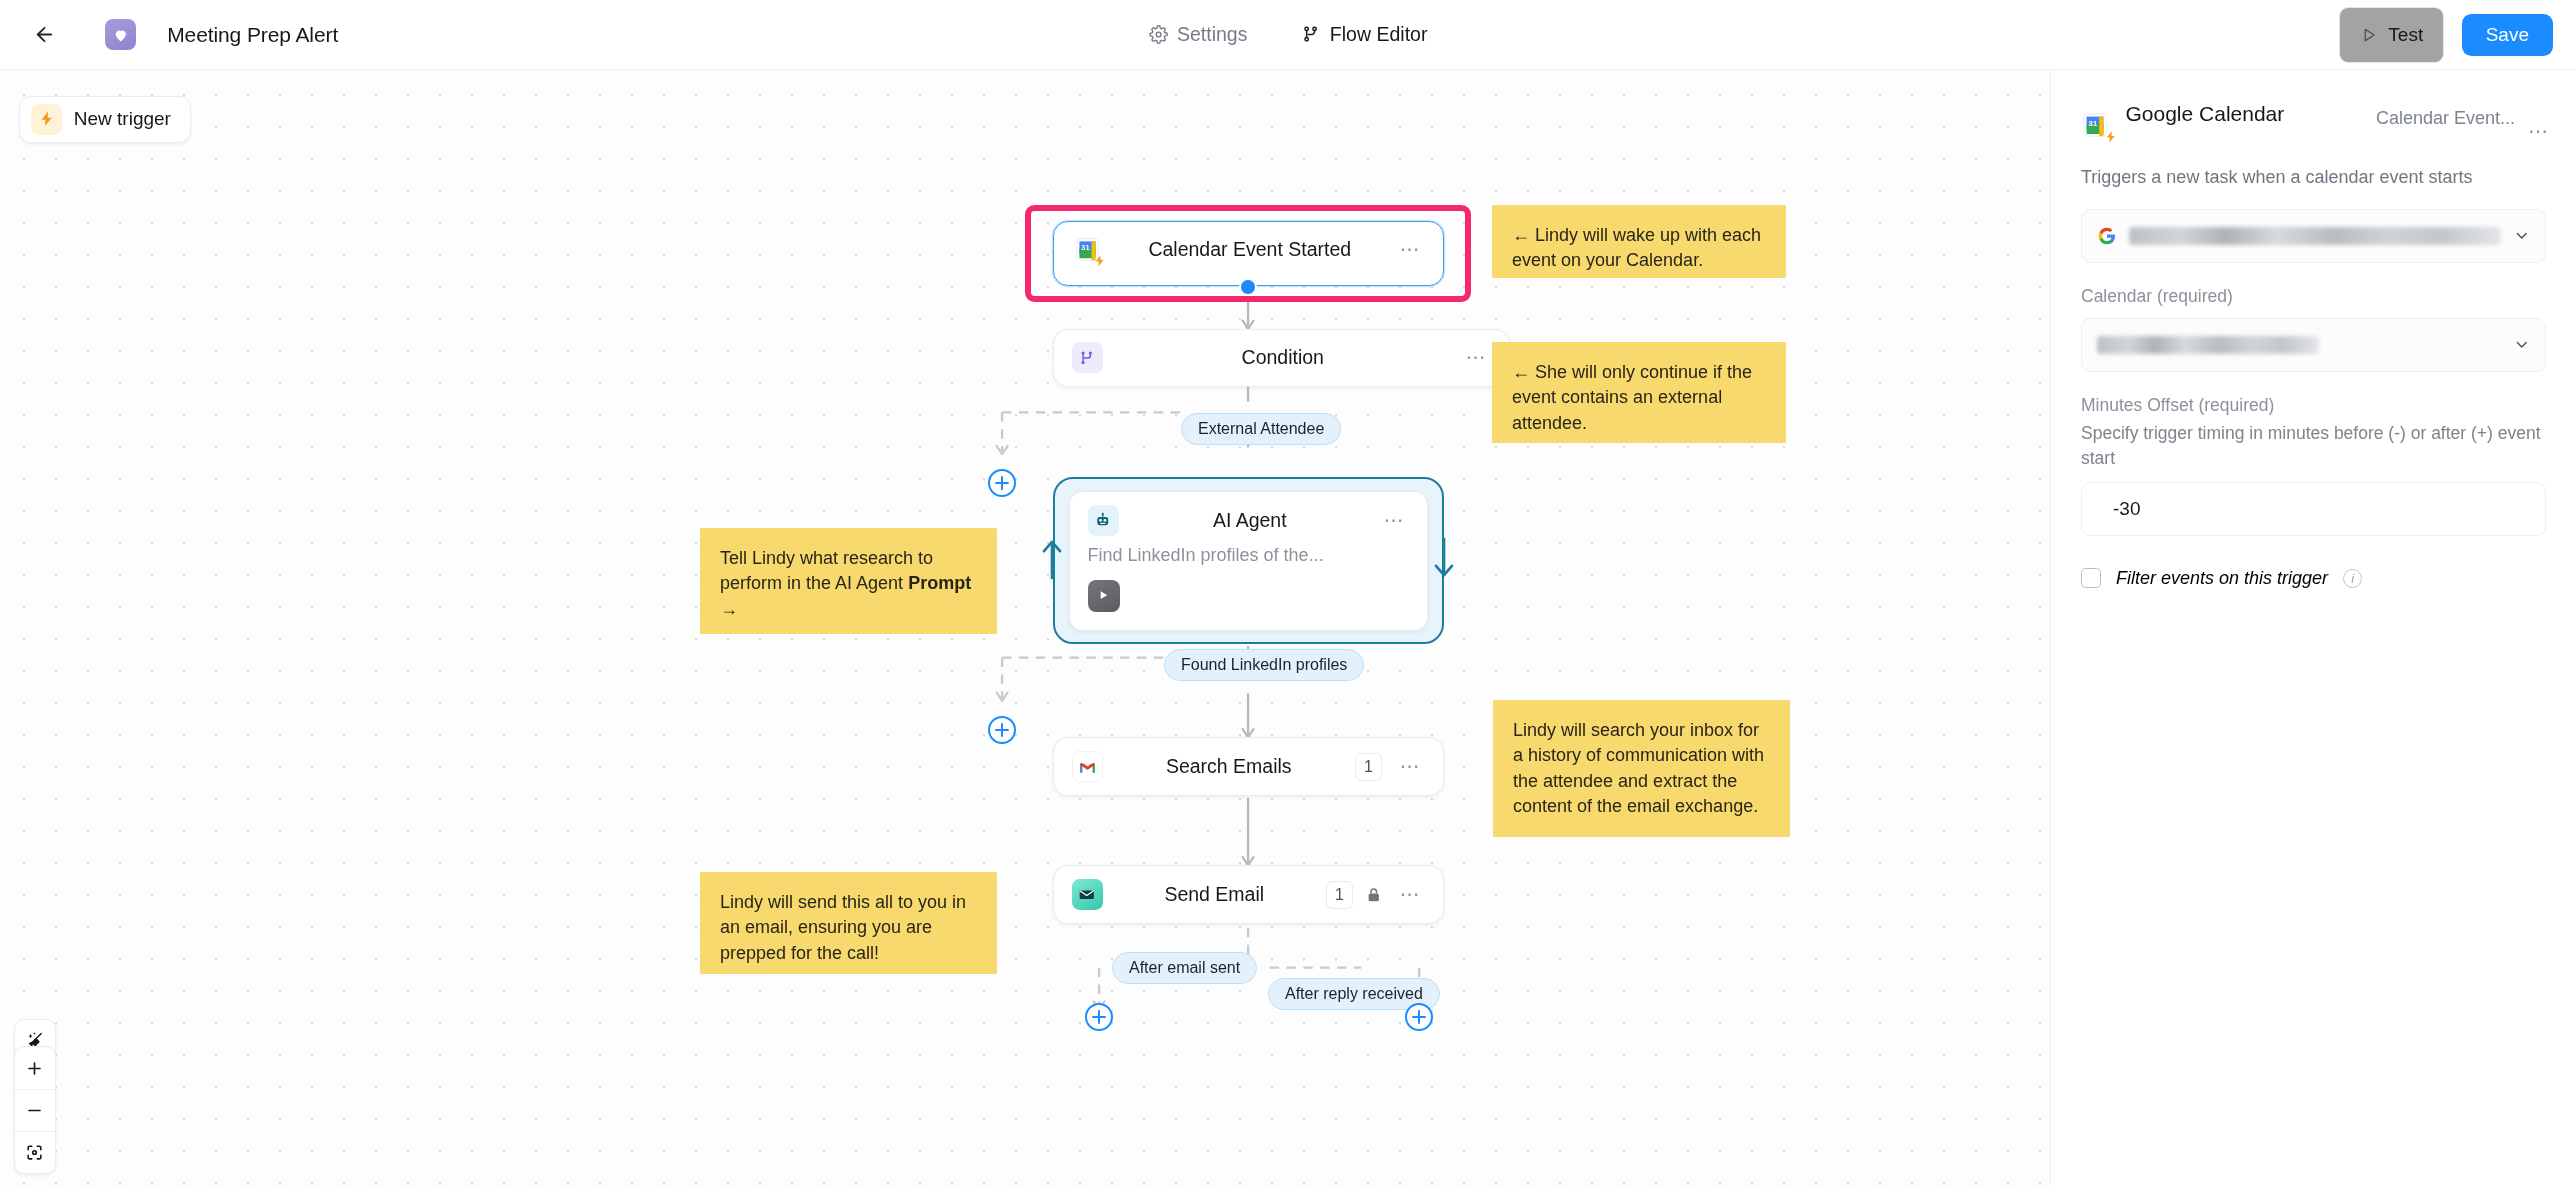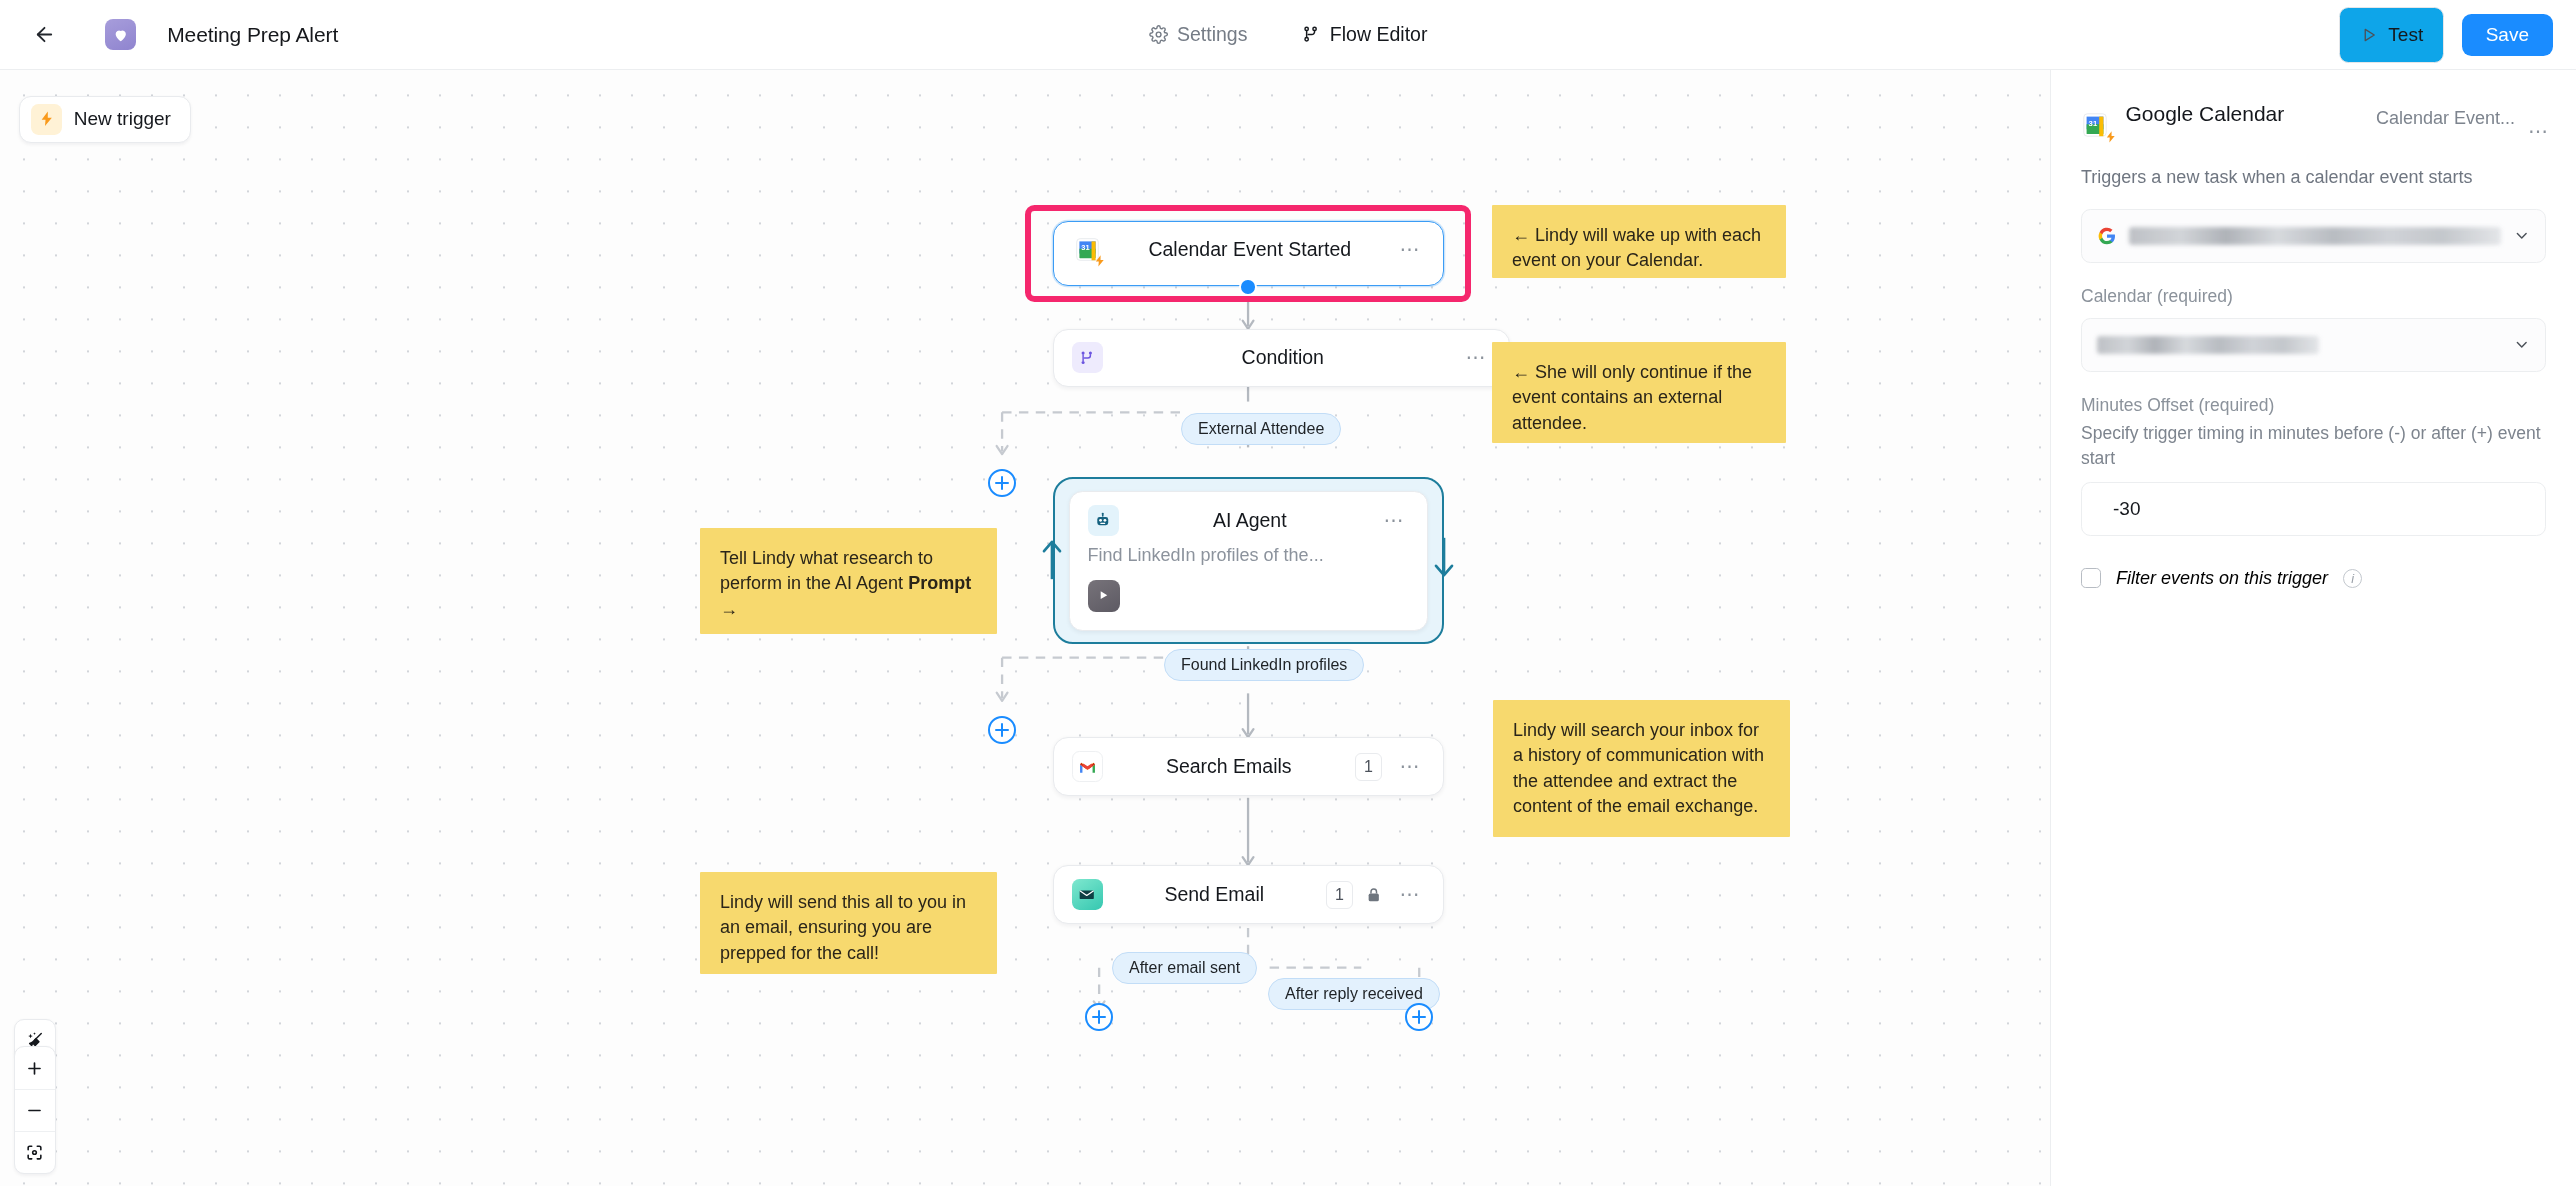--- a/index.html
+++ b/index.html
@@ -53,21 +53,21 @@
   .tb-tab svg { width: 19px; height: 19px; flex: none; }
 
   .tb-right {
     position: absolute; right: 23px;
     display: flex; align-items: center; gap: 17.5px;
   }
   .btn-test {
     display: flex; align-items: center; gap: 10.8px;
     height: 56px; padding: 0 20px;
     border: 1.3px solid #e4e6e9; border-radius: 9.4px;
-    background: #0ea5e9; font-size: 19px; color: #15181d; cursor: pointer;
+    background: #a3a3a3; font-size: 19px; color: #15181d; cursor: pointer;
     white-space: nowrap;
   }
   .btn-test svg { width: 18px; height: 18px; }
   .btn-save {
     height: 42px; padding: 0 24px;
     border: none; border-radius: 9.4px;
     background: #1a8cff; color: #fff;
     font-size: 19px; font-family: inherit; cursor: pointer;
     display: flex; align-items: center; white-space: nowrap;
   }

